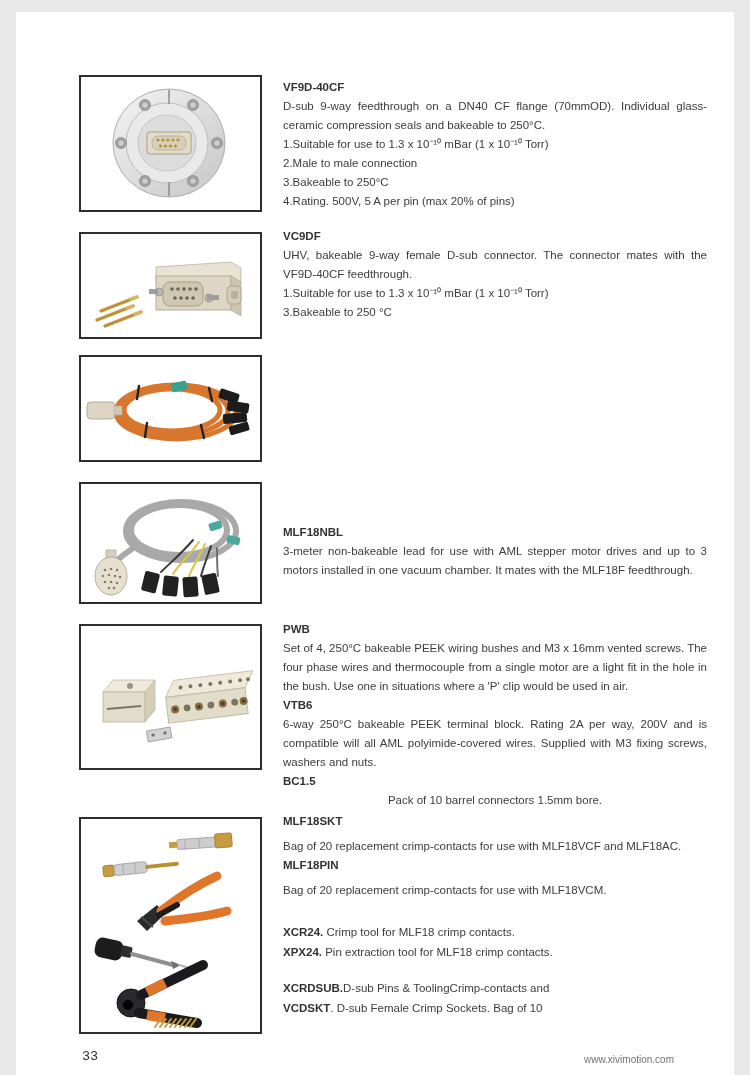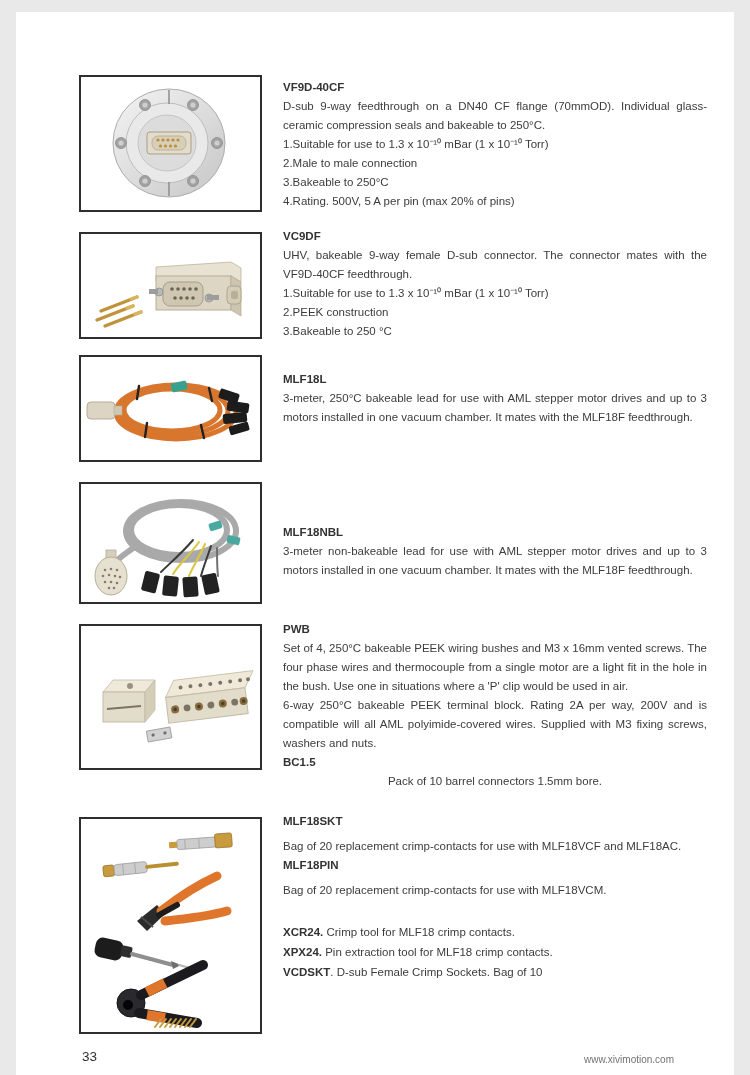--- a/index.html
+++ b/index.html
@@ -38,21 +38,21 @@
   .mt10 { margin-top:10px; }
   .mt12 { margin-top:12px; }
   .s6 .ln { line-height:20px; }
   .gap22 { margin-top:22px; }
   .gap16 { margin-top:16px; }
   .gap8  { margin-top:8px; }
   .gap5  { margin-top:5px; }
   .gap3  { margin-top:3px; }
   .footer-num {
     position:absolute; left:66px; top:1037px;
-    font-size:13.5px; color:#2f2f2f;
+    font-size:13.5px; color:#2f2f2f;font-family:Liberation Mono, monospace;
   }
   .footer-url {
     position:absolute; right:60px; top:1042px;
     font-size:10px; color:#737373;
   }
   svg { display:block; }
 </style>
 </head>
 <body>
 
@@ -141,21 +141,20 @@
         <line x1="50" y1="65" x2="56" y2="63" stroke="#dcb45e" stroke-width="3.4"></line>
         <line x1="46" y1="74" x2="52" y2="72" stroke="#dcb45e" stroke-width="3.4"></line>
         <line x1="54" y1="80" x2="60" y2="78" stroke="#dcb45e" stroke-width="3.4"></line>
       </g>
     </svg>
   </div>
   <div class="txt" id="txt2">
     <h3>VC9DF</h3>
     <p class="body">UHV, bakeable 9-way female D-sub connector. The connector mates with the VF9D-40CF feedthrough.</p>
     <div class="ln">1.Suitable for use to 1.3 x 10⁻¹⁰ mBar (1 x 10⁻¹⁰ Torr)</div>
-    <div class="ln">2.PEEK construction</div>
     <div class="ln">3.Bakeable to 250 °C</div>
   </div>
 
   <div class="imgbox" id="box3">
     <svg width="179" height="103" viewBox="0 0 179 103">
       <g fill="none" stroke="#d9762e" stroke-width="5">
         <ellipse cx="95" cy="55" rx="60" ry="27"></ellipse>
         <ellipse cx="93" cy="54" rx="54" ry="24"></ellipse>
         <ellipse cx="91" cy="53" rx="48" ry="21"></ellipse>
       </g>
@@ -168,24 +167,20 @@
       <rect x="90" y="25" width="16" height="9" rx="2" fill="#37a18c" transform="rotate(-12 98 29)"></rect>
       <rect x="6" y="45" width="28" height="17" rx="4" fill="#ddd5c3" stroke="#b5ad97" stroke-width="1"></rect>
       <rect x="33" y="49" width="8" height="9" fill="#cfc7b1" stroke="#b5ad97" stroke-width="0.6"></rect>
       <g fill="#1c1c1c">
         <rect x="138" y="34" width="20" height="10" rx="2" transform="rotate(18 148 39)"></rect>
         <rect x="146" y="45" width="22" height="10" rx="2" transform="rotate(8 157 50)"></rect>
         <rect x="142" y="56" width="24" height="10" rx="2" transform="rotate(-6 154 61)"></rect>
         <rect x="148" y="67" width="20" height="9" rx="2" transform="rotate(-16 158 71)"></rect>
       </g>
     </svg>
-  </div>
-  <div class="txt" id="txt3">
-    <h3>MLF18L</h3>
-    <p class="body">3-meter, 250°C bakeable lead for use with AML stepper motor drives and up to 3 motors installed in one vacuum chamber. It mates with the MLF18F feedthrough.</p>
   </div>
 
   <div class="imgbox" id="box4">
     <svg width="179" height="118" viewBox="0 0 179 118">
       <g fill="none" stroke="#a9a9a9" stroke-width="6">
         <ellipse cx="100" cy="47" rx="55" ry="29"></ellipse>
         <ellipse cx="98" cy="46" rx="48" ry="25"></ellipse>
         <path d="M 55 62 C 44 70, 37 74, 33 80"></path>
       </g>
       <rect x="25" y="66" width="10" height="12" fill="#d6cfbd" stroke="#b5ad97" stroke-width="0.8"></rect>
@@ -263,20 +258,21 @@
           <circle cx="154" cy="79" r="3.4" fill="#7c7460"></circle>
           <circle cx="163" cy="79" r="4" fill="#8a6d3f"></circle>
             <circle cx="163" cy="79" r="1.8" fill="#47402f"></circle>
         </g>
       </g>
     </svg>
   </div>
   <div class="txt" id="txt5">
     <h3>PWB</h3>
     <p class="body">Set of 4, 250°C bakeable PEEK wiring bushes and M3 x 16mm vented screws. The four phase wires and thermocouple from a single motor are a light fit in the hole in the bush. Use one in situations where a 'P' clip would be used in air.</p>
+    <h3 class="mt10">VTB6</h3>
     <p class="body">6-way 250°C bakeable PEEK terminal block. Rating 2A per way, 200V and is compatible will all AML polyimide-covered wires. Supplied with M3 fixing screws, washers and nuts.</p>
     <h3 class="mt12">BC1.5</h3>
     <p class="body" style="text-align:center">Pack of 10 barrel connectors 1.5mm bore.</p>
   </div>
 
   <div class="imgbox" id="box6">
     <svg width="179" height="213" viewBox="0 0 179 213">
       <g transform="rotate(-4 120 24)">
         <rect x="96" y="19" width="40" height="10" rx="2" fill="#cdcdcd" stroke="#9e9e9e" stroke-width="0.8"></rect>
         <line x1="104" y1="19" x2="104" y2="29" stroke="#aaaaaa" stroke-width="1"></line>
@@ -327,19 +323,20 @@
   </div>
   <div class="txt s6" id="txt6">
     <h3>MLF18SKT</h3>
     <div class="ln gap5">Bag of 20 replacement crimp-contacts for use with MLF18VCF and MLF18AC.</div>
     <h3 class="gap3">MLF18PIN</h3>
     <div class="ln gap5">Bag of 20 replacement crimp-contacts for use with MLF18VCM.</div>
 
     <div class="ln gap22"><span class="b">XCR24.</span><span> Crimp tool for MLF18 crimp contacts.</span></div>
     <div class="ln"><span class="b">XPX24.</span><span> Pin extraction tool for MLF18 crimp contacts.</span></div>
 
+    <div class="ln gap16"><span class="b">XCRDSUB.</span><span>D-sub Pins &amp; ToolingCrimp-contacts and</span></div>
     <div class="ln"><span class="b">VCDSKT</span><span>. D-sub Female Crimp Sockets. Bag of 10</span></div>
   </div>
 
   <div class="footer-num">33</div>
   <div class="footer-url">www.xivimotion.com</div>
 
 </div>
 
 </body></html>

